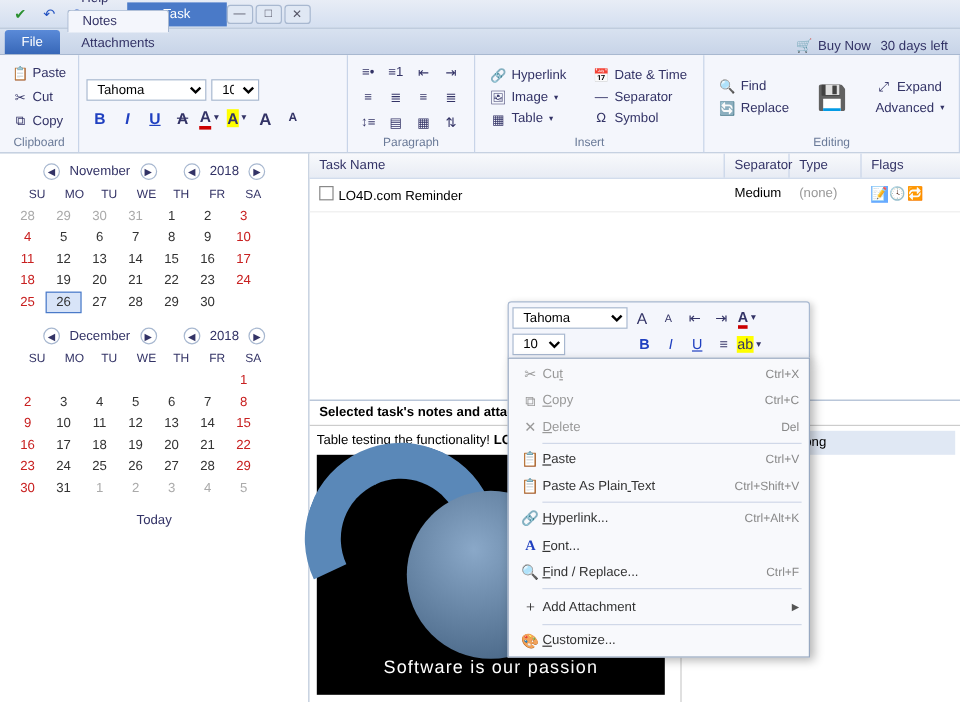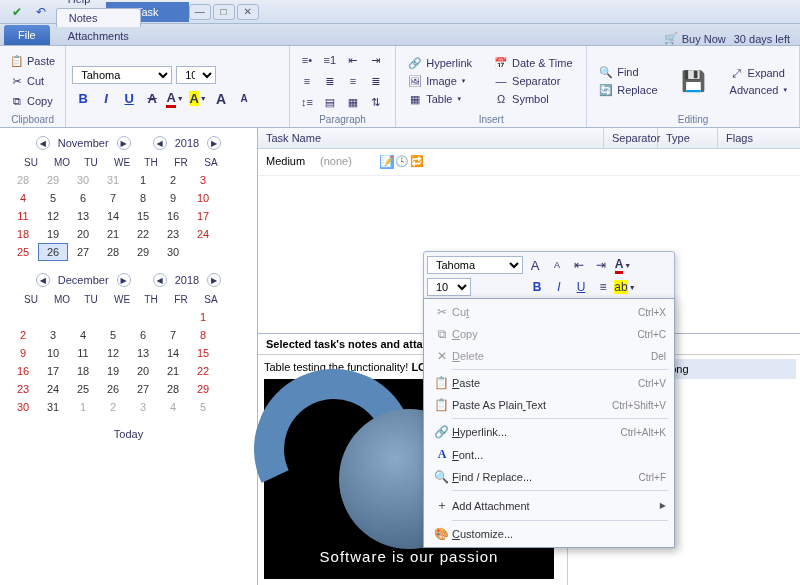--- a/index.html
+++ b/index.html
@@ -385,20 +385,21 @@
     <div class="today-link">Today</div>
   </div>
   <div class="right-panel">
     <div class="task-header">
       <div class="task-col" style="width:346px;">Task Name</div>
       <div class="task-col" style="width:54px;">Separator</div>
       <div class="task-col" style="width:60px;">Type</div>
       <div class="task-col" style="flex:1;border-right:none;">Flags</div>
     </div>
     <div class="task-row">
+      <div class="task-cell" style="width:346px;"><span class="task-chk"></span><span>LO4D.com Reminder</span></div>
       <div class="task-cell" style="width:54px;">Medium</div>
       <div class="task-cell" style="width:60px;color:#999;">(none)</div>
       <div class="task-cell flag-icons">
         <span class="flag-ic" style="background:#6af;color:#fff;">📝</span>
         <span class="flag-ic">🕓</span>
         <span class="flag-ic">🔁</span>
       </div>
     </div>
     <div style="flex:1;"></div>
     <div class="notes-split">

